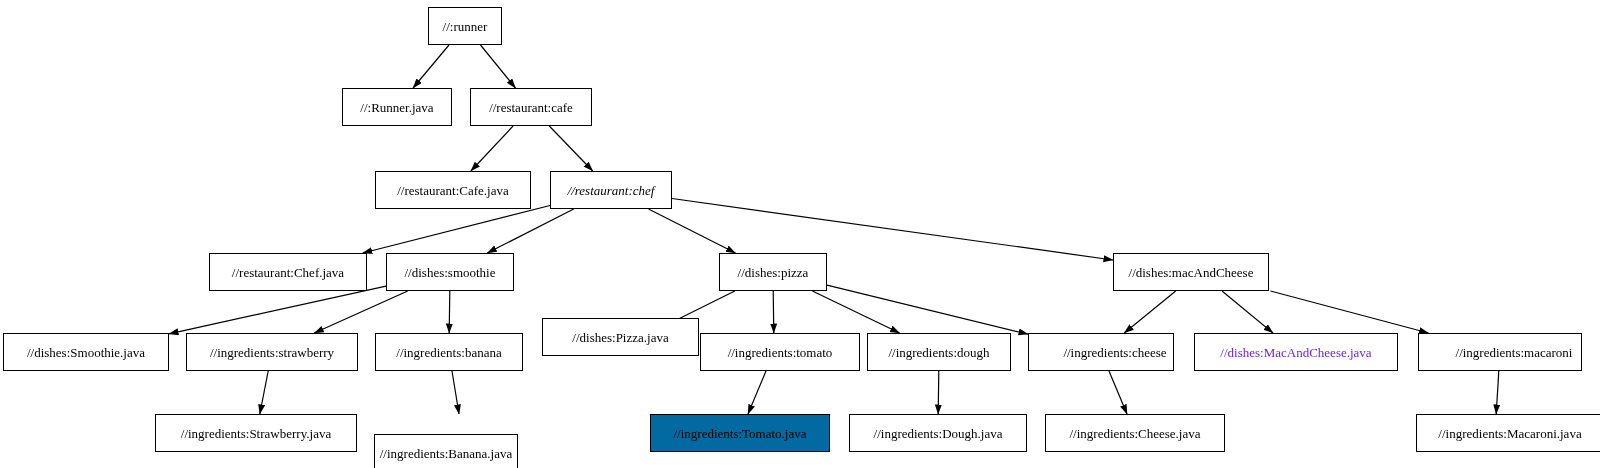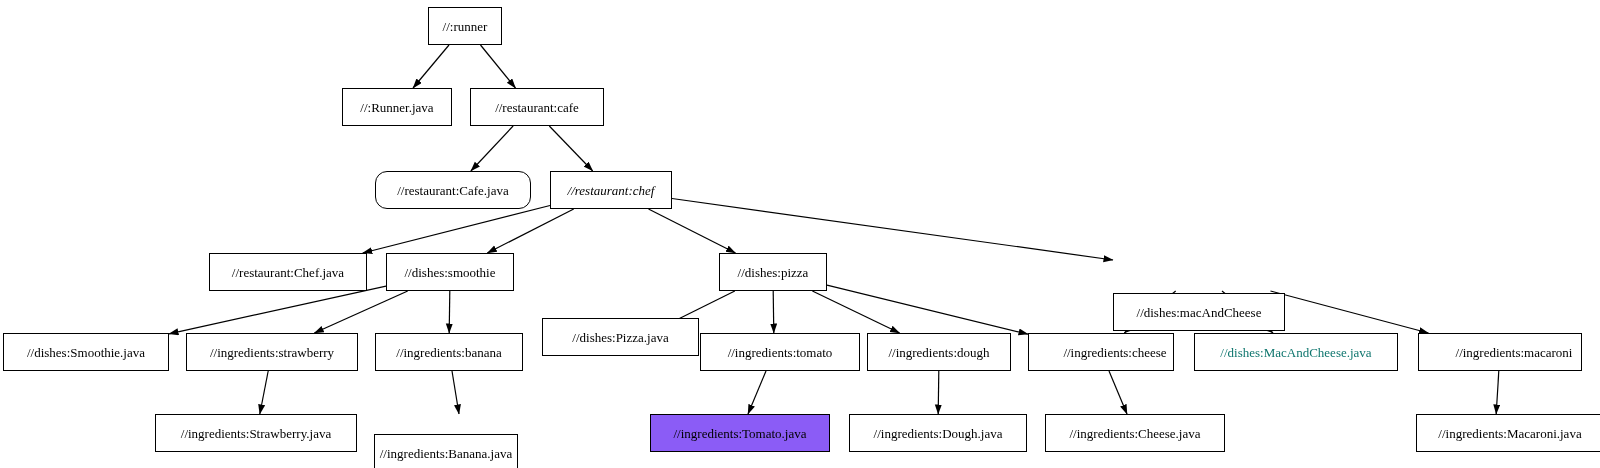--- a/index.html
+++ b/index.html
@@ -71,36 +71,36 @@
         <line x1="1109.0" y1="371.0" x2="1127.0" y2="414.0" stroke="#000000" stroke-width="1.2" marker-end="url(#arrowhead)"></line>
         <line x1="1175.7" y1="291.0" x2="1124.3" y2="333.0" stroke="#000000" stroke-width="1.2" marker-end="url(#arrowhead)"></line>
         <line x1="1222.0" y1="291.0" x2="1273.0" y2="333.0" stroke="#000000" stroke-width="1.2" marker-end="url(#arrowhead)"></line>
         <line x1="1270.5" y1="291.0" x2="1428.5" y2="333.0" stroke="#000000" stroke-width="1.2" marker-end="url(#arrowhead)"></line>
         <line x1="1498.8" y1="371.0" x2="1496.2" y2="414.0" stroke="#000000" stroke-width="1.2" marker-end="url(#arrowhead)"></line>
       </g>
   </svg>
   <div id="node-layer">
       <div class="node" style="left: 428px; top: 7px; width: 74px; background: rgb(255, 255, 255); border-color: rgb(0, 0, 0); color: rgb(0, 0, 0);">//:runner</div>
       <div class="node" style="left: 342px; top: 88px; width: 110px; background: rgb(255, 255, 255); border-color: rgb(0, 0, 0); color: rgb(0, 0, 0);">//:Runner.java</div>
-      <div class="node" style="left: 470px; top: 88px; width: 134px; background: rgb(255, 255, 255); border-color: rgb(0, 0, 0); color: rgb(0, 0, 0);">//restaurant:cafe</div>
-      <div class="node" style="left: 375px; top: 171px; width: 156px; background: rgb(255, 255, 255); border-color: rgb(0, 0, 0); color: rgb(0, 0, 0); border-radius: 12px;">//restaurant:Cafe.java</div>
+      <div class="node" style="left: 470px; top: 88px; width: 122px; background: rgb(255, 255, 255); border-color: rgb(0, 0, 0); color: rgb(0, 0, 0);">//restaurant:cafe</div>
+      <div class="node" style="left: 375px; top: 171px; width: 156px; background: rgb(255, 255, 255); border-color: rgb(0, 0, 0); color: rgb(0, 0, 0);">//restaurant:Cafe.java</div>
       <div class="node" style="left: 550px; top: 171px; width: 122px; background: rgb(255, 255, 255); border-color: rgb(0, 0, 0); color: rgb(0, 0, 0); font-style: italic;">//restaurant:chef</div>
       <div class="node" style="left: 209px; top: 253px; width: 158px; background: rgb(255, 255, 255); border-color: rgb(0, 0, 0); color: rgb(0, 0, 0);">//restaurant:Chef.java</div>
       <div class="node" style="left: 386px; top: 253px; width: 128px; background: rgb(255, 255, 255); border-color: rgb(0, 0, 0); color: rgb(0, 0, 0);">//dishes:smoothie</div>
       <div class="node" style="left: 719px; top: 253px; width: 108px; background: rgb(255, 255, 255); border-color: rgb(0, 0, 0); color: rgb(0, 0, 0);">//dishes:pizza</div>
-      <div class="node" style="left: 1113px; top: 253px; width: 172px; background: rgb(255, 255, 255); border-color: rgb(0, 0, 0); color: rgb(0, 0, 0); margin-top: 40px;">//dishes:macAndCheese</div>
+      <div class="node" style="left: 1113px; top: 253px; width: 156px; background: rgb(255, 255, 255); border-color: rgb(0, 0, 0); color: rgb(0, 0, 0);">//dishes:macAndCheese</div>
       <div class="node" style="left: 3px; top: 333px; width: 166px; background: rgb(255, 255, 255); border-color: rgb(0, 0, 0); color: rgb(0, 0, 0);">//dishes:Smoothie.java</div>
       <div class="node" style="left: 186px; top: 333px; width: 172px; background: rgb(255, 255, 255); border-color: rgb(0, 0, 0); color: rgb(0, 0, 0);">//ingredients:strawberry</div>
       <div class="node" style="left: 375px; top: 333px; width: 148px; background: rgb(255, 255, 255); border-color: rgb(0, 0, 0); color: rgb(0, 0, 0);">//ingredients:banana</div>
       <div class="node" style="left: 542px; top: 318px; width: 157px; background: rgb(255, 255, 255); border-color: rgb(0, 0, 0); color: rgb(0, 0, 0);">//dishes:Pizza.java</div>
       <div class="node" style="left: 700px; top: 333px; width: 160px; background: rgb(255, 255, 255); border-color: rgb(0, 0, 0); color: rgb(0, 0, 0);">//ingredients:tomato</div>
       <div class="node" style="left: 867px; top: 333px; width: 144px; background: rgb(255, 255, 255); border-color: rgb(0, 0, 0); color: rgb(0, 0, 0);">//ingredients:dough</div>
       <div class="node" style="left: 1028px; top: 333px; width: 146px; background: rgb(255, 255, 255); border-color: rgb(0, 0, 0); color: rgb(0, 0, 0); padding-left: 28px;">//ingredients:cheese</div>
-      <div class="node" style="left: 1194px; top: 333px; width: 204px; background: rgb(255, 255, 255); border-color: rgb(0, 0, 0); color: #0f766e;">//dishes:MacAndCheese.java</div>
+      <div class="node" style="left: 1194px; top: 333px; width: 204px; background: rgb(255, 255, 255); border-color: rgb(0, 0, 0); color: #6d28d9;">//dishes:MacAndCheese.java</div>
       <div class="node" style="left: 1418px; top: 333px; width: 164px; background: rgb(255, 255, 255); border-color: rgb(0, 0, 0); color: rgb(0, 0, 0); padding-left: 28px;">//ingredients:macaroni</div>
       <div class="node" style="left: 155px; top: 414px; width: 202px; background: rgb(255, 255, 255); border-color: rgb(0, 0, 0); color: rgb(0, 0, 0);">//ingredients:Strawberry.java</div>
       <div class="node" style="left: 374px; top: 414px; width: 144px; background: rgb(255, 255, 255); border-color: rgb(0, 0, 0); color: rgb(0, 0, 0); margin-top: 20px;">//ingredients:Banana.java</div>
-      <div class="node" style="left: 650px; top: 414px; width: 180px; background: #8b5cf6; border-color: rgb(0, 0, 0); color: rgb(0, 0, 0);">//ingredients:Tomato.java</div>
+      <div class="node" style="left: 650px; top: 414px; width: 180px; background: #0369a1; border-color: rgb(0, 0, 0); color: rgb(0, 0, 0);">//ingredients:Tomato.java</div>
       <div class="node" style="left: 849px; top: 414px; width: 178px; background: rgb(255, 255, 255); border-color: rgb(0, 0, 0); color: rgb(0, 0, 0);">//ingredients:Dough.java</div>
       <div class="node" style="left: 1045px; top: 414px; width: 180px; background: rgb(255, 255, 255); border-color: rgb(0, 0, 0); color: rgb(0, 0, 0);">//ingredients:Cheese.java</div>
       <div class="node" style="left: 1401px; top: 414px; width: 188px; background: rgb(255, 255, 255); border-color: rgb(0, 0, 0); color: rgb(0, 0, 0); margin-left: 15px;">//ingredients:Macaroni.java</div>
     </div>
 </div>
 
 </body></html>

